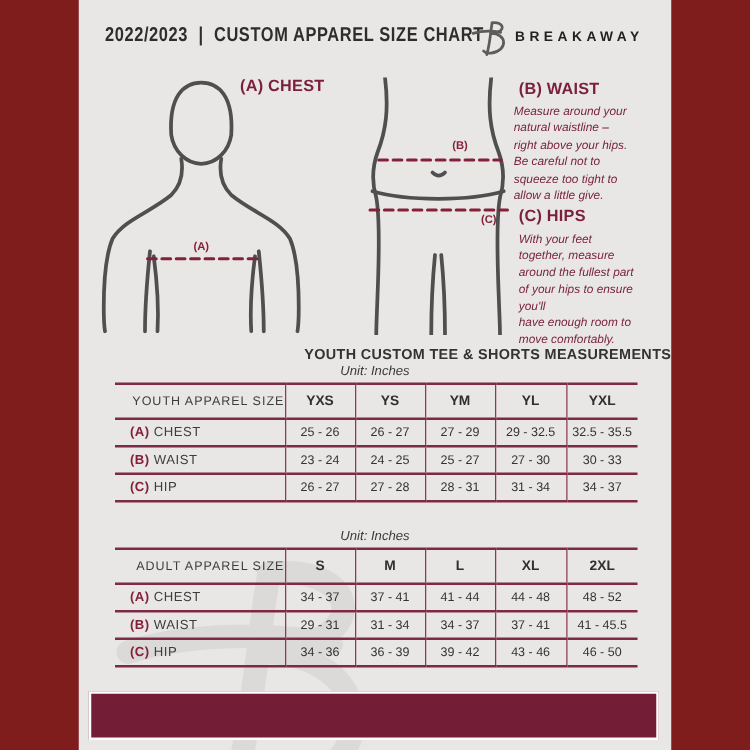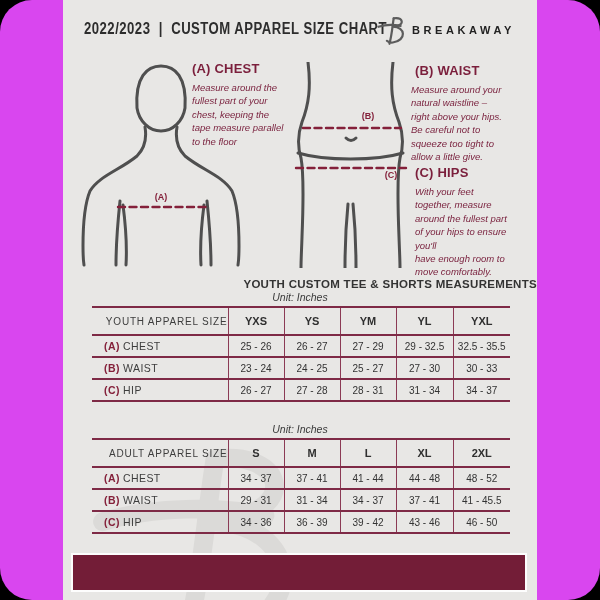--- a/index.html
+++ b/index.html
@@ -1,17 +1,17 @@
 <!DOCTYPE html>
 <html><head>
 <meta charset="utf-8">
 <style>
   html,body{margin:0;padding:0;background:#000;}
-  .stage{position:relative;width:600px;height:600px;background:#d946ef;overflow:hidden;
-         font-family:"Liberation Sans",sans-serif;border-radius:32px;}
+  .stage{position:relative;width:600px;height:600px;background:#7f1d1d;overflow:hidden;
+         font-family:"Liberation Sans",sans-serif;}
   .page{position:absolute;left:63px;top:0;width:474px;height:600px;background:#e8e7e5;overflow:hidden;}
 
   
   .hdr-title{position:absolute;left:21px;top:20px;font-size:16px;font-weight:700;color:#2d2d2d;
              letter-spacing:.6px;transform:scaleX(.82);transform-origin:0 50%;white-space:pre;}
   .logo{position:absolute;left:313px;top:14px;width:32px;height:34px;}
   .brand{position:absolute;left:349px;top:24px;font-size:11px;font-weight:700;color:#222;
          letter-spacing:3.6px;}
 
   
@@ -65,25 +65,20 @@
       <g fill="none" stroke="#5c5c5c" stroke-width="2.6" stroke-linecap="round">
         <path d="M 2 15 C 10 12.5, 21 12.5, 28 14"></path>
         <path d="M 20 5 C 18.5 14, 18 24, 15 35"></path>
         <path d="M 20 5 C 31 3.5, 33.5 13, 22 14.5"></path>
         <path d="M 19 15 C 34 15, 35.5 31, 19 33.5 C 16 33.9, 13.5 33.2, 12 31.6"></path>
       </g>
     </svg>
     <div class="brand">BREAKAWAY</div>
 
     <div class="ins-h h-a">(A) CHEST</div>
-    <div class="ins-p p-a">Measure around the
-fullest part of your
-chest, keeping the
-tape measure parallel
-to the floor</div>
     <div class="ins-h h-b">(B) WAIST</div>
     <div class="ins-p p-b">Measure around your
 natural waistline –
 right above your hips.
 Be careful not to
 squeeze too tight to
 allow a little give.</div>
     <div class="ins-h h-c">(C) HIPS</div>
     <div class="ins-p p-c">With your feet
 together, measure

